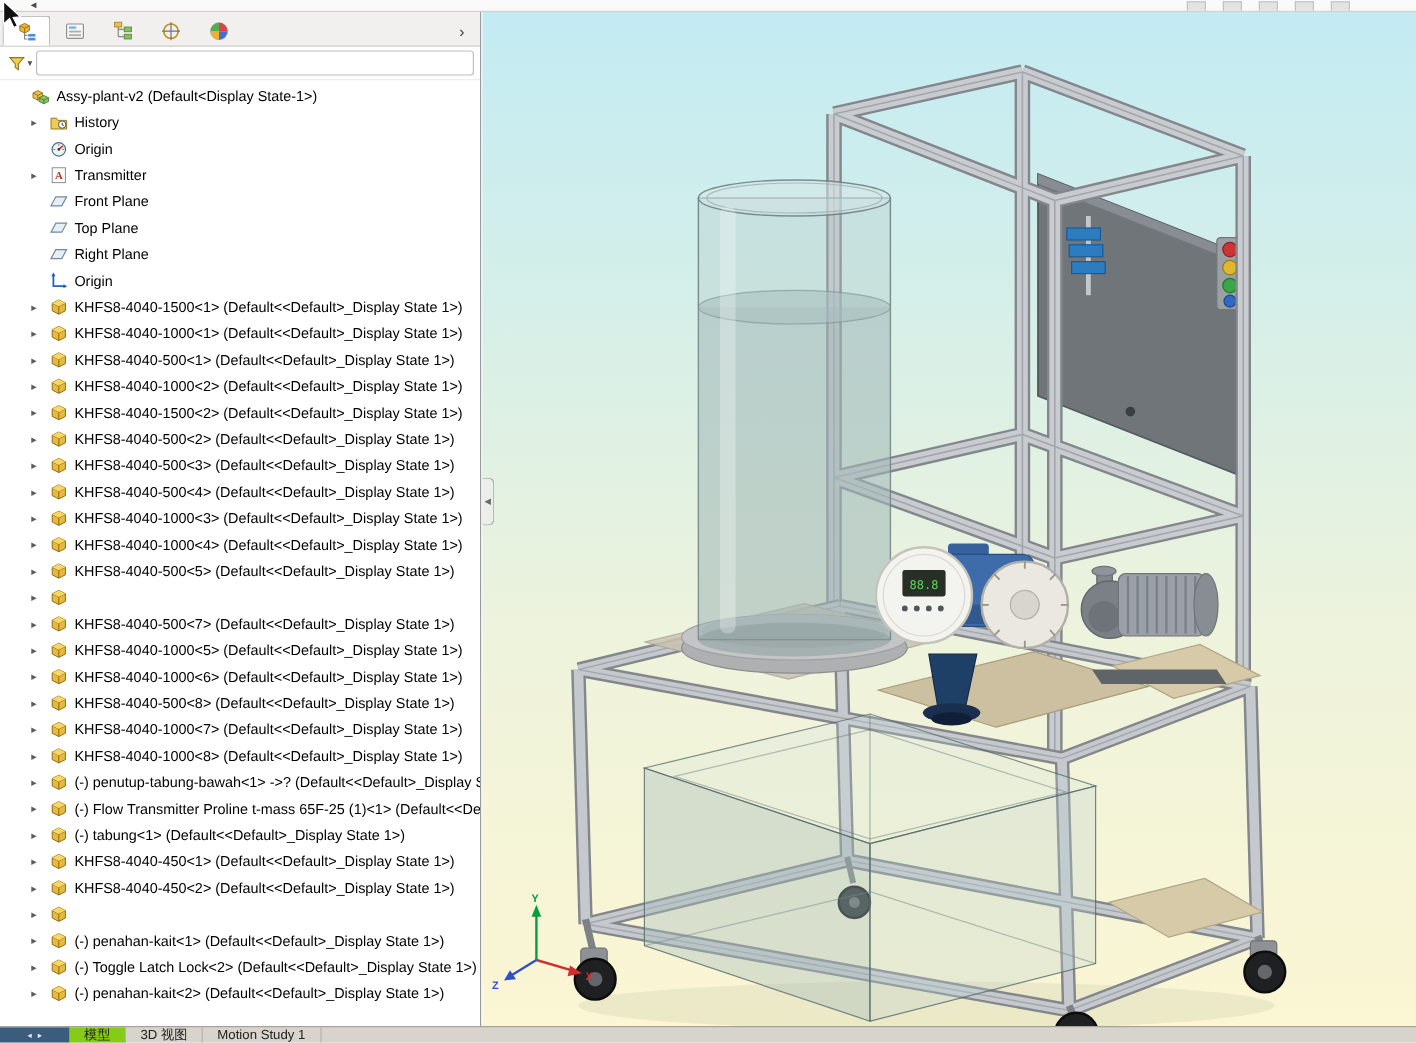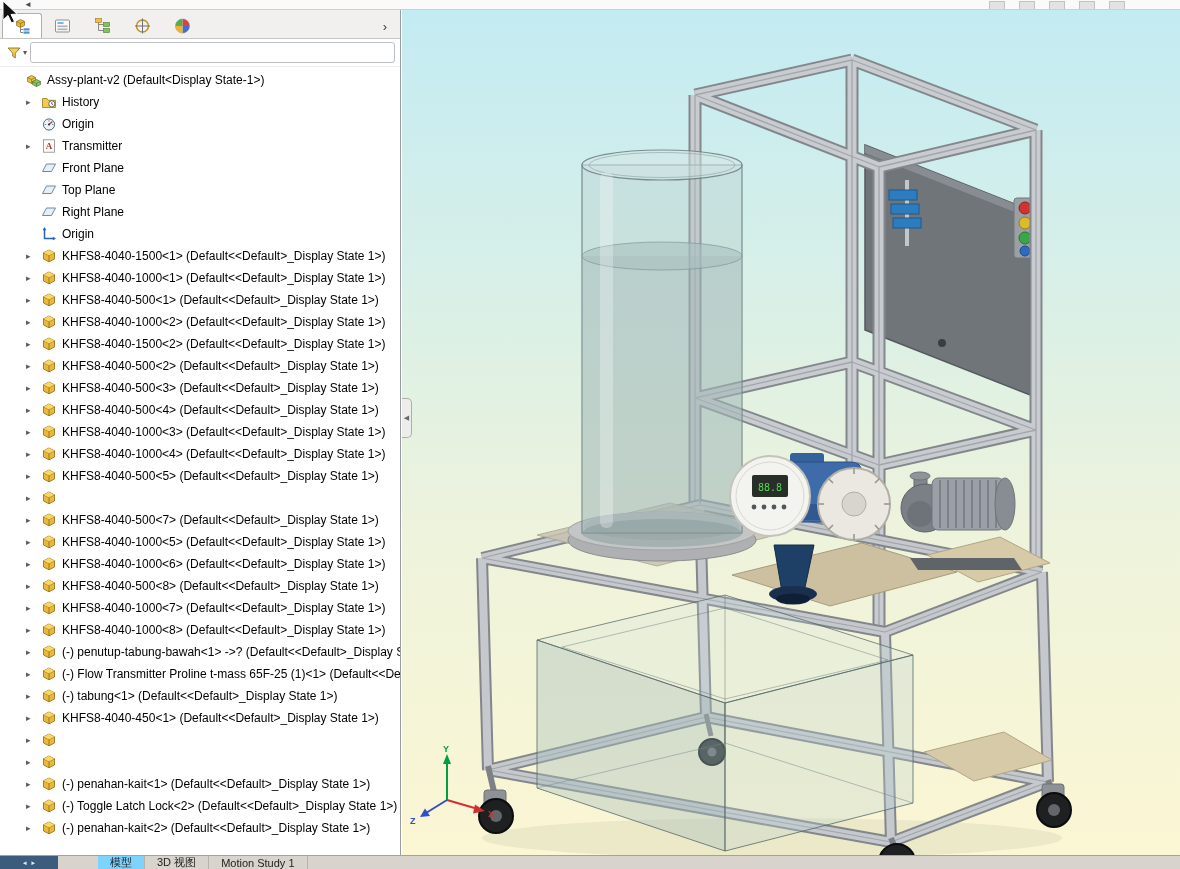--- a/index.html
+++ b/index.html
@@ -57,21 +57,21 @@
 
   
   .status-bar { position:absolute; left:0; top:855px; width:1180px; height:14px;
     background:#d8d4cd; border-top:1px solid #a5a19b; display:flex; align-items:stretch;
     font-size:11px; overflow:hidden; z-index:6; }
   .sb-nav { width:58px; background:#3c5c7e; color:#e7edf4; display:flex; align-items:center;
     justify-content:center; gap:5px; font-size:7px; flex:none; }
   .sb-tabs { display:flex; align-items:stretch; }
   .sbtab { padding:0 12px; display:flex; align-items:center; border-right:1px solid #b6b2ac;
     color:#222; cursor:default; white-space:nowrap; }
-  .sbtab.active { background:#7dd3fc;margin-left:40px; }
+  .sbtab.active { background:#84cc16; }
 </style>
 </head>
 <body>
 
 <div class="window">
 
   <div class="top-strip">
     <span class="back-glyph">◄</span>
     <div class="strip-icons">
       <span></span>
@@ -502,20 +502,21 @@
         <div class="tree-row">
           <span class="tw">▸</span>
           <span class="ticon">
             <svg viewBox="0 0 16 16">
               <path d="M2.5 4.8 L8 2 L13.5 4.8 L13.5 11 L8 13.8 L2.5 11 Z" fill="#e9b93e" stroke="#8a6a10" stroke-width="0.8"></path>
               <path d="M2.5 4.8 L8 7.5 L13.5 4.8" fill="none" stroke="#8a6a10" stroke-width="0.8"></path>
               <path d="M8 7.5 V13.8" stroke="#8a6a10" stroke-width="0.8"></path>
               <path d="M2.5 4.8 L8 2 L13.5 4.8 L8 7.5 Z" fill="#f7d665"></path>
             </svg>
           </span>
+          <span class="tlabel">KHFS8-4040-450&lt;2&gt; (Default&lt;&lt;Default&gt;_Display State 1&gt;)</span>
         </div>
         <div class="tree-row">
           <span class="tw">▸</span>
           <span class="ticon">
             <svg viewBox="0 0 16 16">
               <path d="M2.5 4.8 L8 2 L13.5 4.8 L13.5 11 L8 13.8 L2.5 11 Z" fill="#e9b93e" stroke="#8a6a10" stroke-width="0.8"></path>
               <path d="M2.5 4.8 L8 7.5 L13.5 4.8" fill="none" stroke="#8a6a10" stroke-width="0.8"></path>
               <path d="M8 7.5 V13.8" stroke="#8a6a10" stroke-width="0.8"></path>
               <path d="M2.5 4.8 L8 2 L13.5 4.8 L8 7.5 Z" fill="#f7d665"></path>
             </svg>

